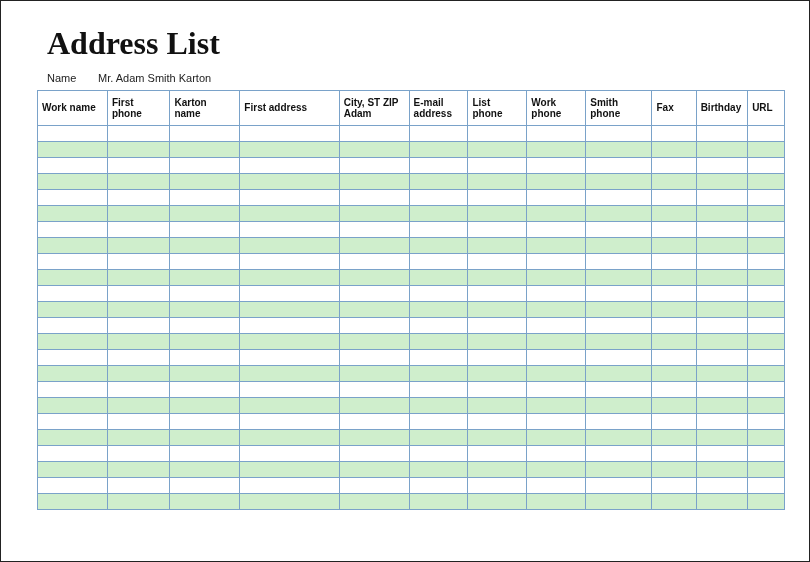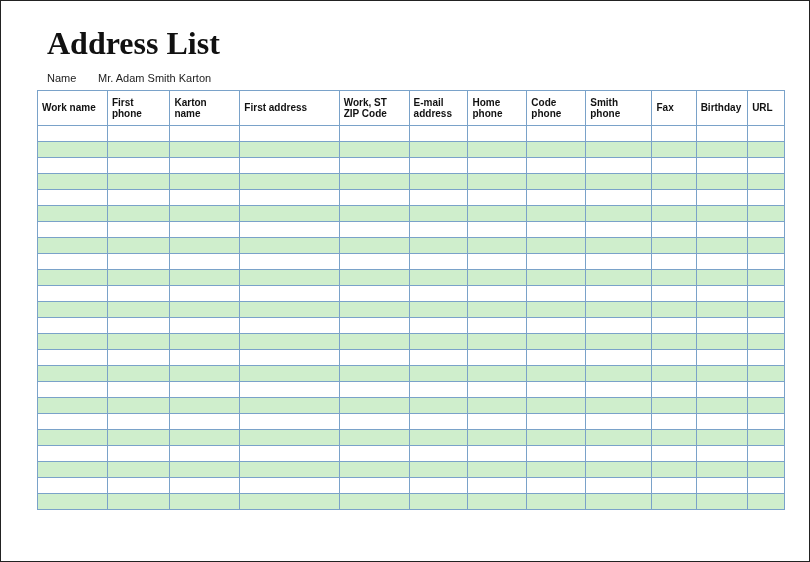--- a/index.html
+++ b/index.html
@@ -98,24 +98,24 @@
         <col class="c-fax">
         <col class="c-bday">
         <col class="c-url">
     </colgroup>
     <thead>
       <tr>
         <th>Work name</th>
         <th>First phone</th>
         <th>Karton name</th>
         <th>First address</th>
-        <th>Work, ST  ZIP Code</th>
+        <th>City, ST  ZIP Adam</th>
         <th>E-mail address</th>
-        <th>Home phone</th>
-        <th>Code phone</th>
+        <th>List phone</th>
+        <th>Work phone</th>
         <th>Smith phone</th>
         <th>Fax</th>
         <th>Birthday</th>
         <th>URL</th>
       </tr>
     </thead>
     <tbody id="table-body">
         <tr class="even">
           <td></td>
           <td></td>

